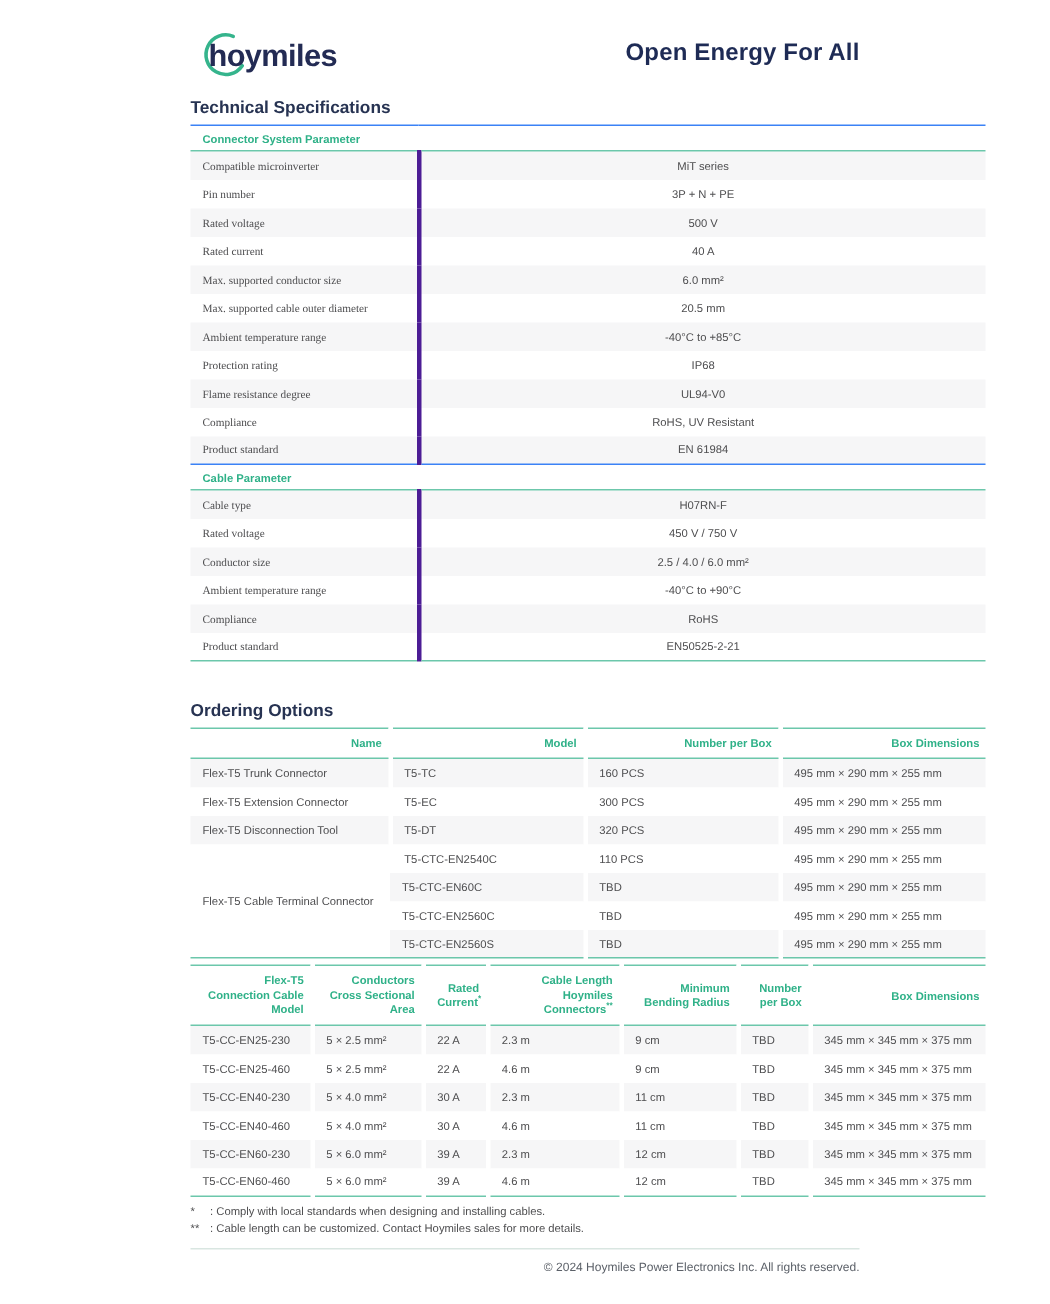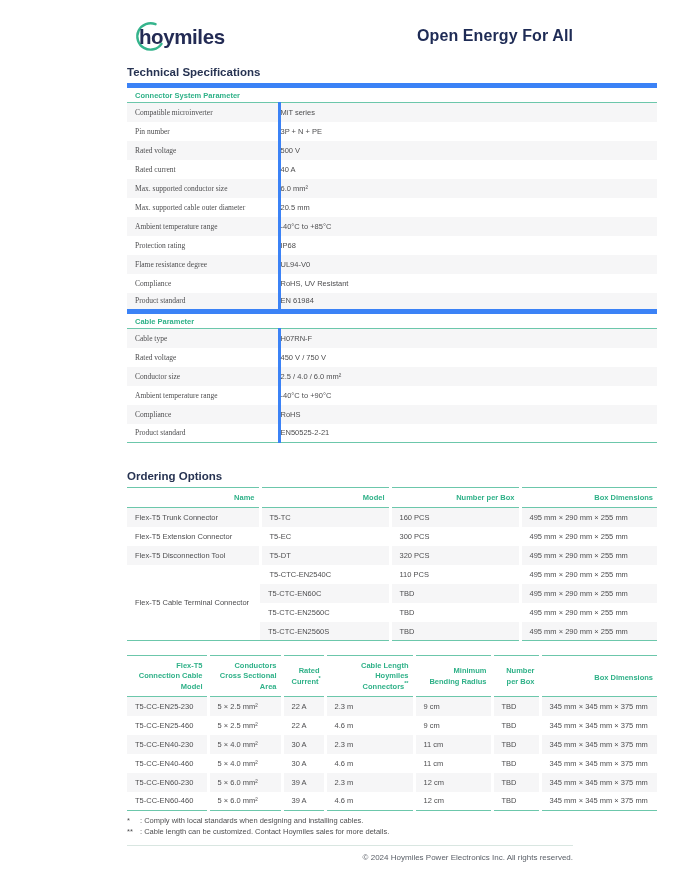--- a/index.html
+++ b/index.html
@@ -16,39 +16,39 @@
   .big-title { font-size: 11.5px; font-weight: bold; color: #273352; margin: 12px 0 5px 0; }
   .big-title.ordering { margin-top: 27px; }
   
   table { border-collapse: collapse; width: 530px; table-layout: fixed; font-size: 7.5px; color: #4e4e50; }
   td, th { padding: 0; vertical-align: middle; }
   tr.r-gray > td { background: #f6f6f7; }
   tr.r-white > td { background: #ffffff; }
   
   .spec-table td { height: 19px; }
   .spec-table td.label { padding-left: 8px; text-align: left; font-family: Liberation Serif, serif; }
-  .spec-table td.value { text-align: left; border-left: 3px solid #3b82f6; }
+  .spec-table td.value { text-align: center; border-left: 3px solid #4c1d95; }
   .spec-table tr.section-row td {
     height: 17px; padding-left: 8px; text-align: left;
     color: #2fb188; font-weight: bold; background: #ffffff;
-    border-top: 5px solid #3b82f6; border-bottom: 1px solid #6cc7ab;
+    border-top: 1px solid #3b82f6; border-bottom: 1px solid #6cc7ab;
   }
   .spec-table { border-top: 0; border-bottom: 1px solid #6cc7ab; }
   
   .order-table th {
     text-align: right; color: #2fb188; font-weight: bold;
     padding: 5px 4px 5px 8px; background: #ffffff;
     border-top: 1px solid #6cc7ab; border-bottom: 1px solid #6cc7ab;
     line-height: 1.25;
   }
   .order-table td { height: 19px; padding-left: 8px; text-align: left; }
   .order-table td + td, .order-table th + th { border-left: 3px solid #ffffff; }
   .order-table { border-bottom: 1px solid #6cc7ab; }
   .order-table td.merged { background: #ffffff; }
-  .order-table.t2 { margin-top: 14px; }
+  .order-table.t2 { margin-top: 4px; }
   sup.hsup { font-size: 5.5px; }
   
   .footnotes { margin-top: 5px; font-size: 7.5px; color: #4e4e50; line-height: 1.45; }
   .footnote { display: flex; }
   .footnote .mark { width: 13px; flex: 0 0 13px; }
   .bottom-divider { border-top: 1px solid #d9e6e1; margin-top: 7px; }
   .copyright { text-align: right; font-size: 8px; color: #5b6068; margin-top: 7px; }
 </style>
 </head>
 <body>

